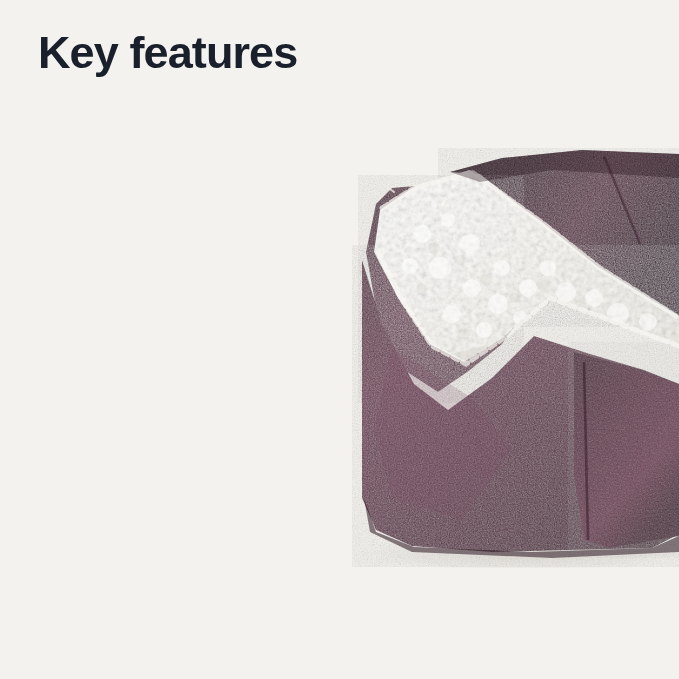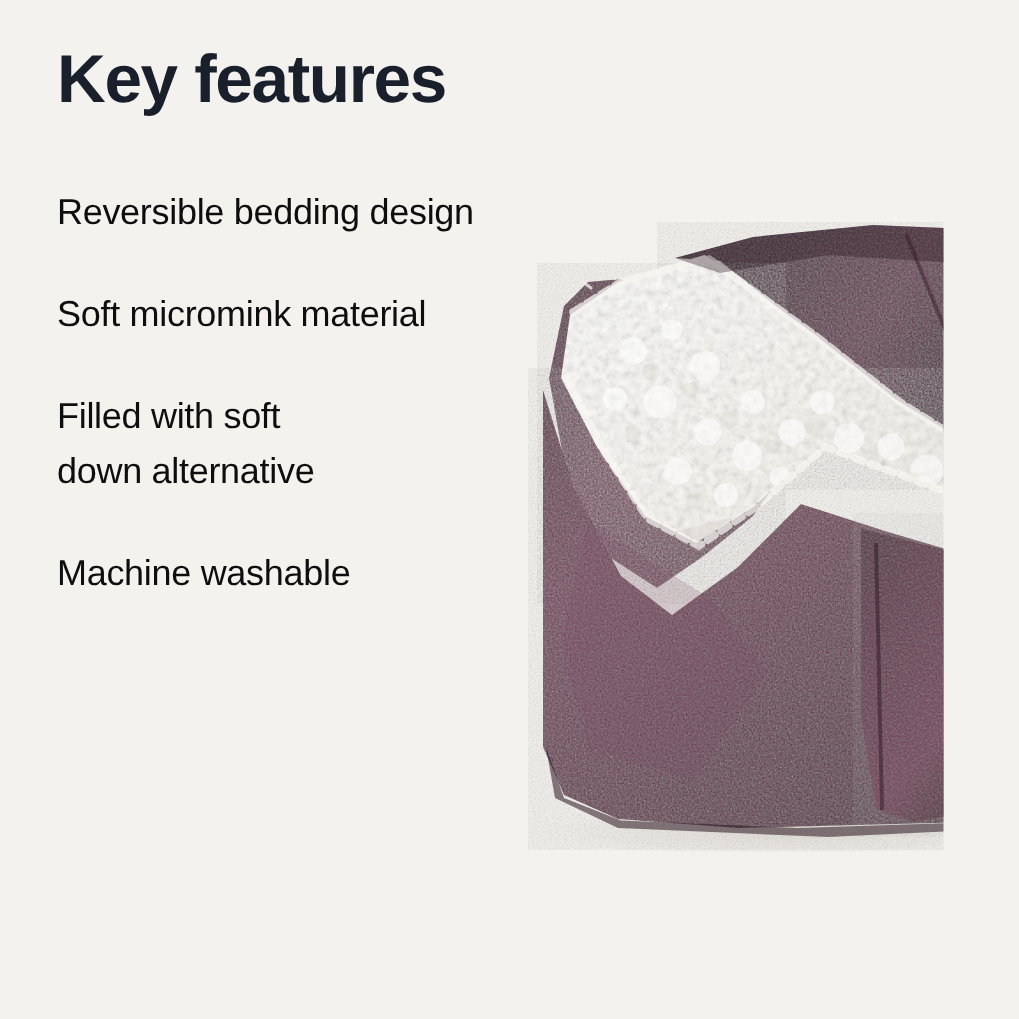--- a/index.html
+++ b/index.html
@@ -8,21 +8,21 @@
   }
   body {
     width: 679px;
     height: 679px;
     overflow: hidden;
     font-family: "Liberation Sans", sans-serif;
     background: #F4F2EE;
   }
   #panel {
     position: relative;
-    width: 629px;
+    width: 679px;
     height: 679px;
     background: #F4F2EE;
     overflow: hidden;
   }
 
   
   #text-column {
     position: absolute;
     left: 38px;
     top: 0;
@@ -235,22 +235,15 @@
           <path d="M 140 112 L 148 108"></path>
         </g>
 
         <path d="M 98 24 L 150 10 L 230 2 L 327 6 L 327 30 L 200 22 L 128 34 Z" fill="#24101B" opacity="0.35"></path>
       </g>
     </svg>
   </div>
 
   <div id="text-column">
     <h1 id="page-title">Key features</h1>
-    <ul id="feature-list">
-      <li class="feature-item">Reversible bedding design</li>
-      <li class="feature-item">Soft micromink material</li>
-      <li class="feature-item">Filled with soft
-down alternative</li>
-      <li class="feature-item">Machine washable</li>
-    </ul>
   </div>
 
 </div>
 
 </body></html>

